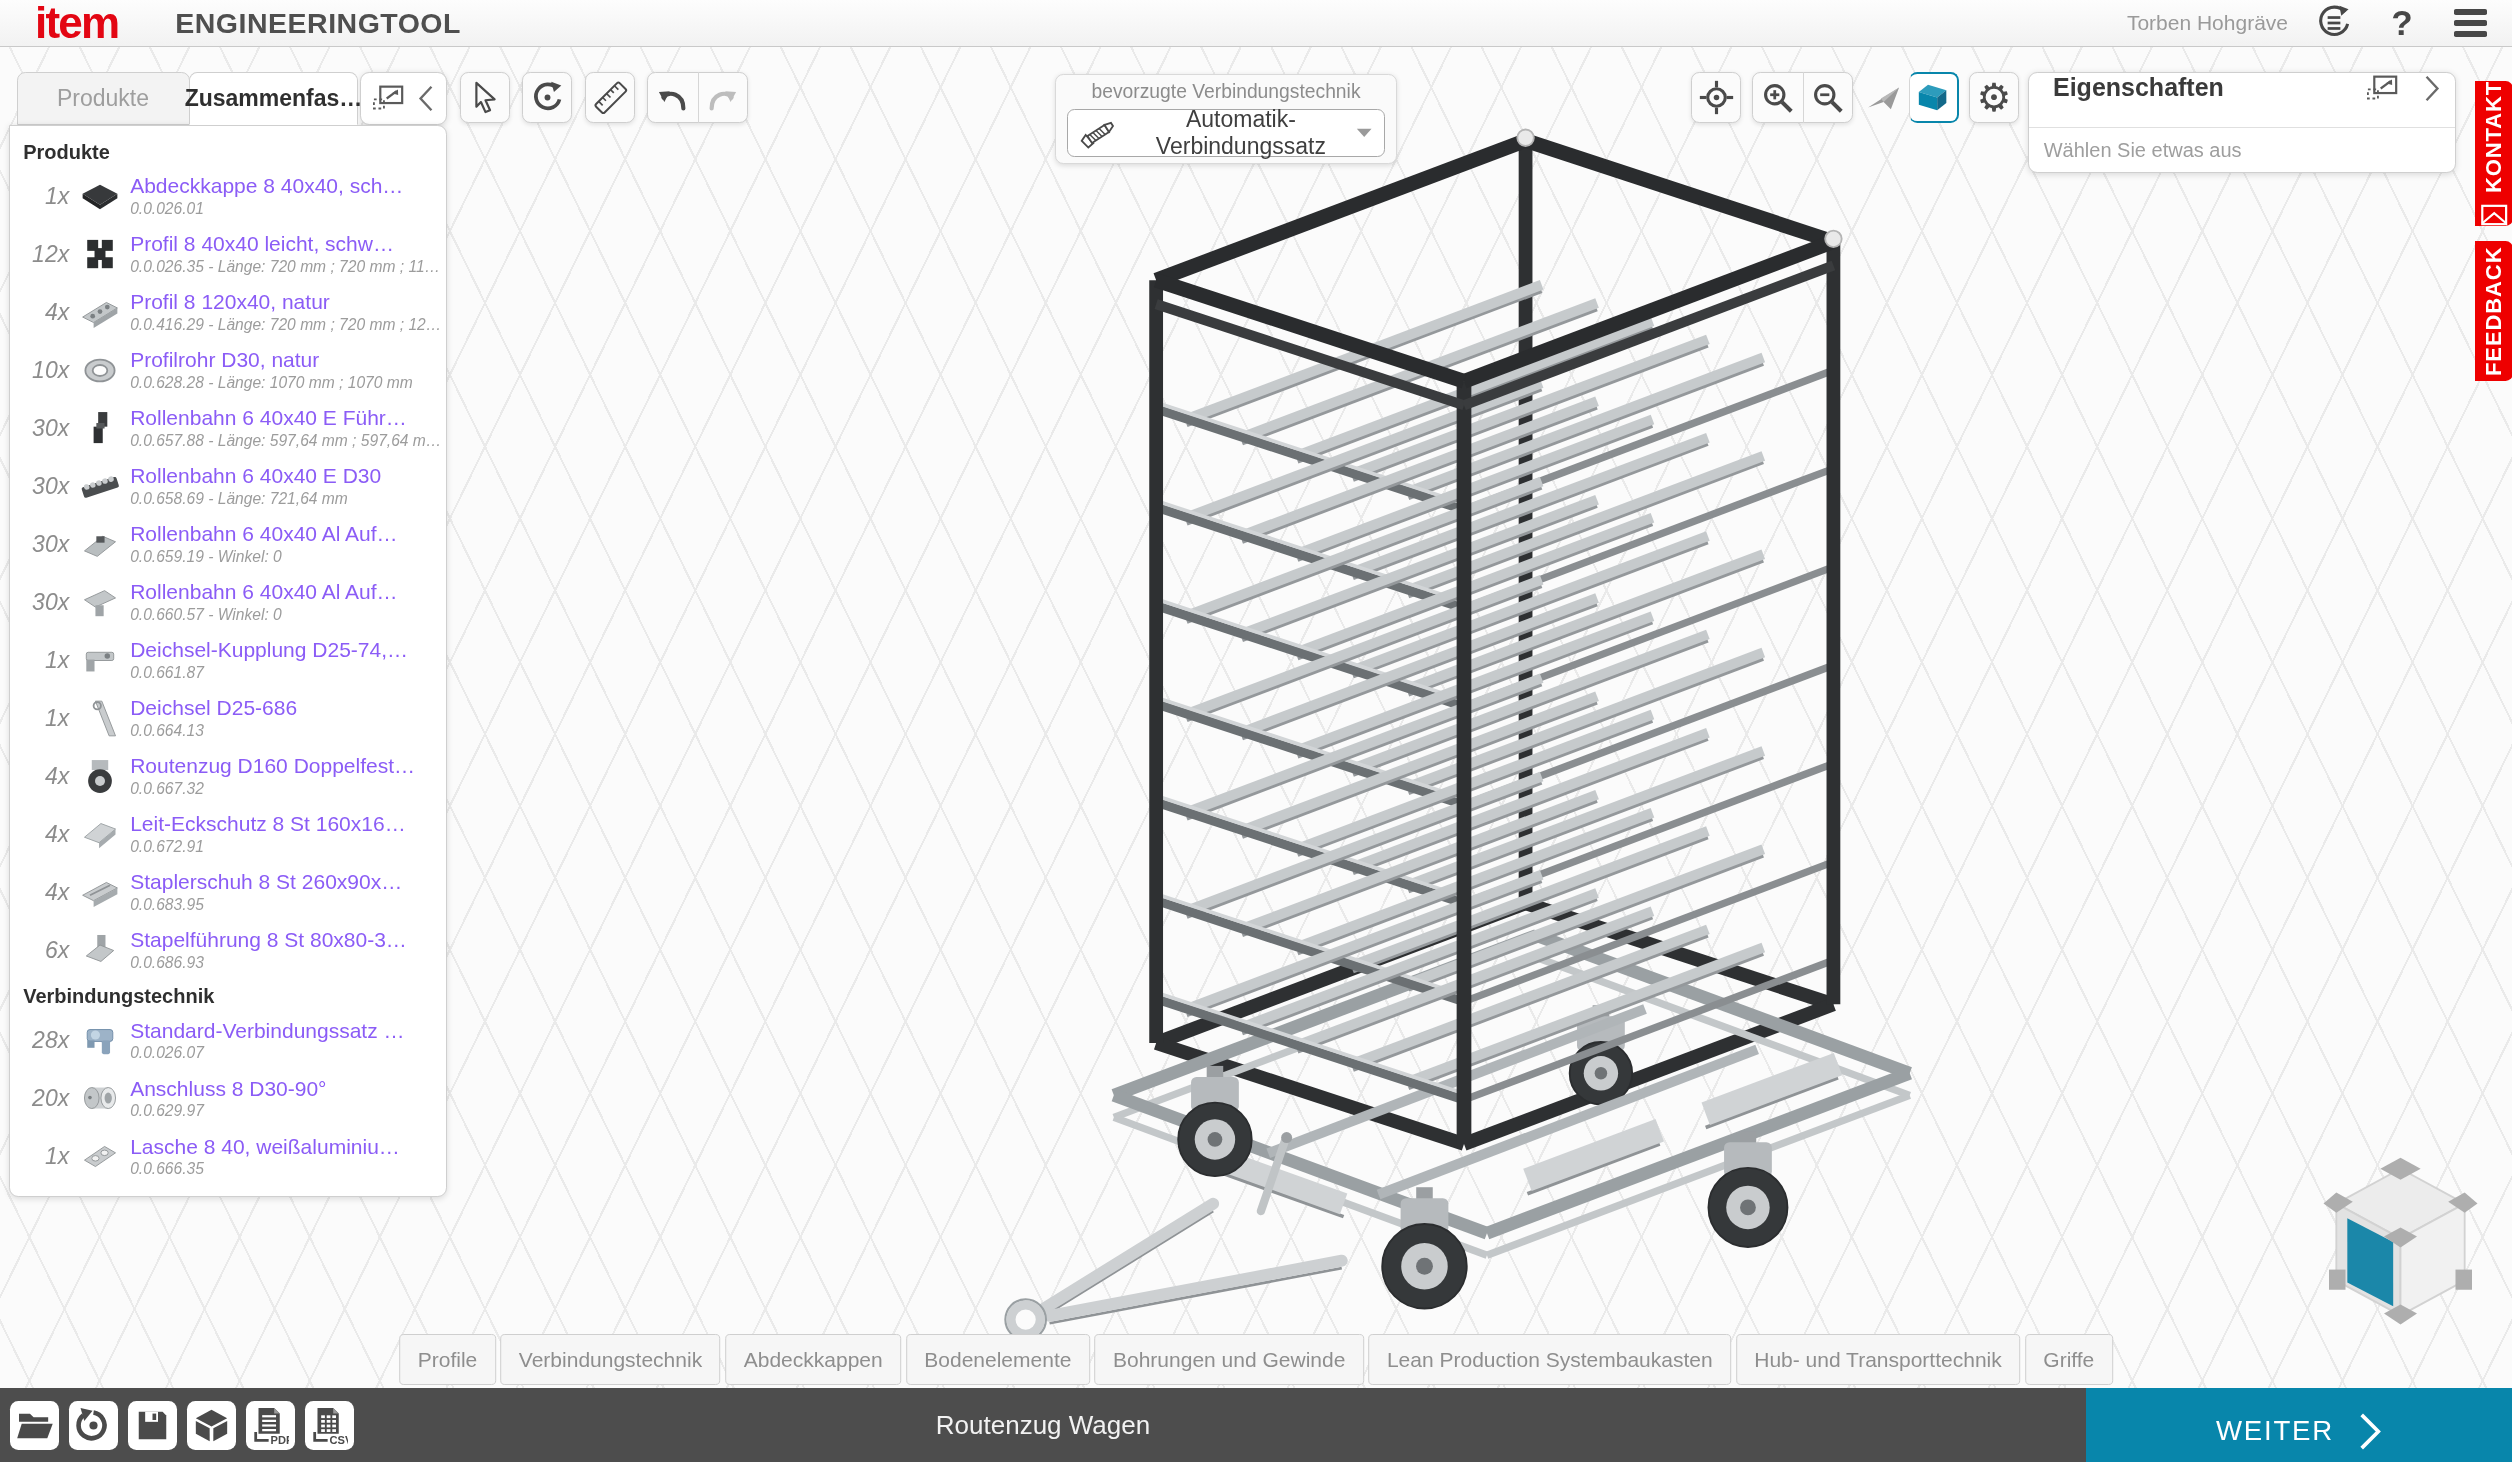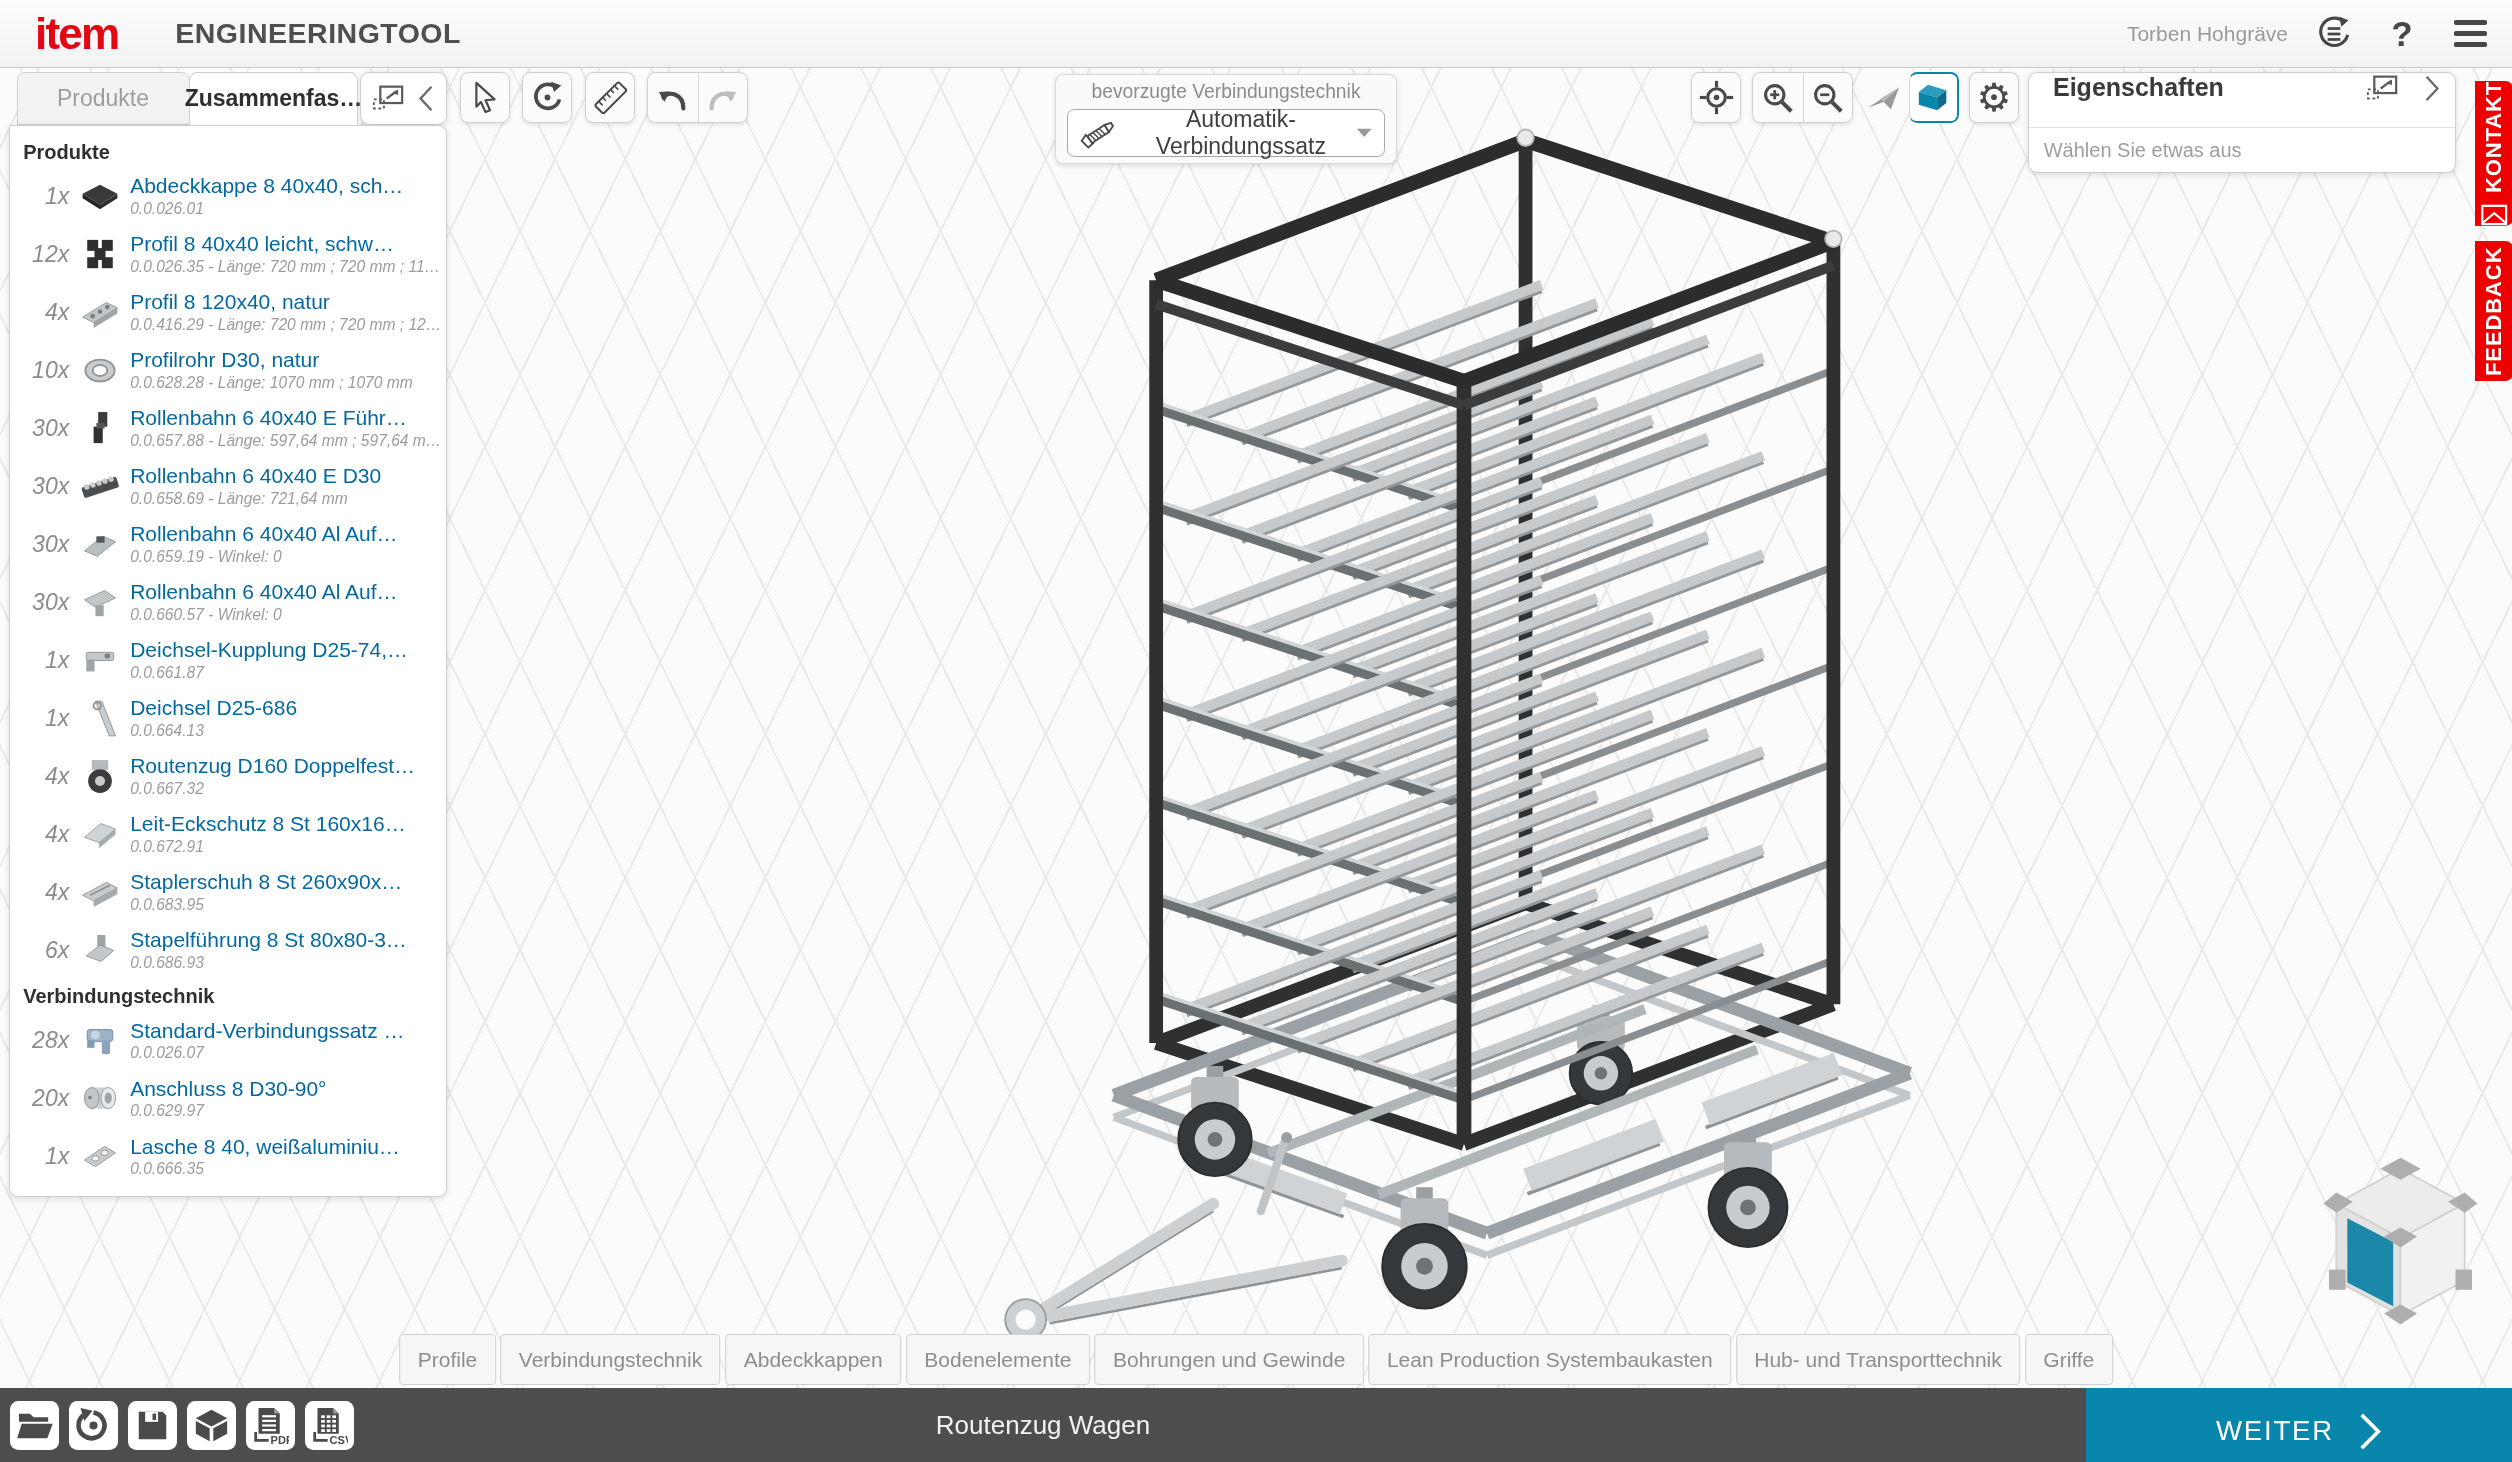--- a/index.html
+++ b/index.html
@@ -8,21 +8,21 @@
     font-family:"Liberation Sans", sans-serif;
     background-color:#fbfbfb;
     background-image:
       repeating-linear-gradient(64deg,  rgba(0,0,0,0) 0 61px, #eaeaea 61px 63px),
       repeating-linear-gradient(-64deg, rgba(0,0,0,0) 0 61px, #eaeaea 61px 63px);
     position:relative; color:#3a3a3a;
   }
   .abs { position:absolute; }
 
   
-  .header { left:0; top:0; width:2512px; height:68px;
+  .header { left:0; top:0; width:2512px; height:47px;
     background:linear-gradient(#fdfdfd,#f2f2f2); border-bottom:1.8px solid #c9c9c9;
     display:flex; align-items:center; z-index:40; }
   .brand { font-size:44px; font-weight:900; color:#e30613; letter-spacing:-1.8px; margin-left:35px; line-height:1;}
   .apptitle { font-size:28.5px; font-weight:700; color:#4f4f4f; letter-spacing:0.5px; margin-left:57px; }
   .hright { margin-left:auto; display:flex; align-items:center; gap:24px; margin-right:20px; }
   .username { font-size:21px; color:#9a9a9a; }
   .hbtn { width:44px; height:44px; display:flex; align-items:center; justify-content:center; cursor:pointer; }
   .qmark { font-size:35px; font-weight:800; color:#474747; }
   .bars { display:flex; flex-direction:column; gap:5.5px; }
   .bars i { display:block; width:33px; height:5.5px; background:#474747; border-radius:1.8px; }
@@ -40,21 +40,21 @@
   .tab.inactive { background:#f3f3f3; color:#9e9e9e; }
   .tab.active { background:#fff; color:#2f2f2f; font-weight:700; border-bottom-color:#fff; z-index:6; }
   .sidetools { left:360px; top:72px; width:87px; height:53px; }
   .sidetools .inner { display:flex; align-items:center; justify-content:space-evenly; height:100%; }
   .sidebar { left:9.2px; top:125px; width:438px; height:1072px; border-radius:0 9.2px 9.2px 9.2px; padding:9.2px 0 0 0; overflow:hidden; z-index:5;}
   .sectitle { font-size:20px; font-weight:700; color:#2f2f2f; padding:5.5px 0 3.7px 13px; }
   .row { display:flex; align-items:center; height:58px; padding-right:5.5px; cursor:pointer; }
   .row .q { width:59px; text-align:right; font-style:italic; font-size:23px; color:#8c8c8c; flex:none;}
   .row .ric { width:61px; flex:none; display:flex; justify-content:center; }
   .row .rtx { flex:1; min-width:0; display:flex; flex-direction:column; justify-content:center; }
-  .row .rn { font-size:21px; color:#0369a1; white-space:nowrap; overflow:hidden; }
+  .row .rn { font-size:21px; color:#8b5cf6; white-space:nowrap; overflow:hidden; }
   .row .rd { font-size:15.6px; font-style:italic; color:#9c9c9c; white-space:nowrap; overflow:hidden; margin-top:1.8px;}
 
   
   .ctb { top:72px; height:51px; }
   .grp { display:flex; }
   .grp .half { width:50px; height:51px; display:flex; align-items:center; justify-content:center; }
   .grp .half + .half { border-left:1.8px solid #d6d6d6; }
   .active-view { background:#fff; border:2.8px solid #0886ab; border-radius:8.3px; }
 
   

